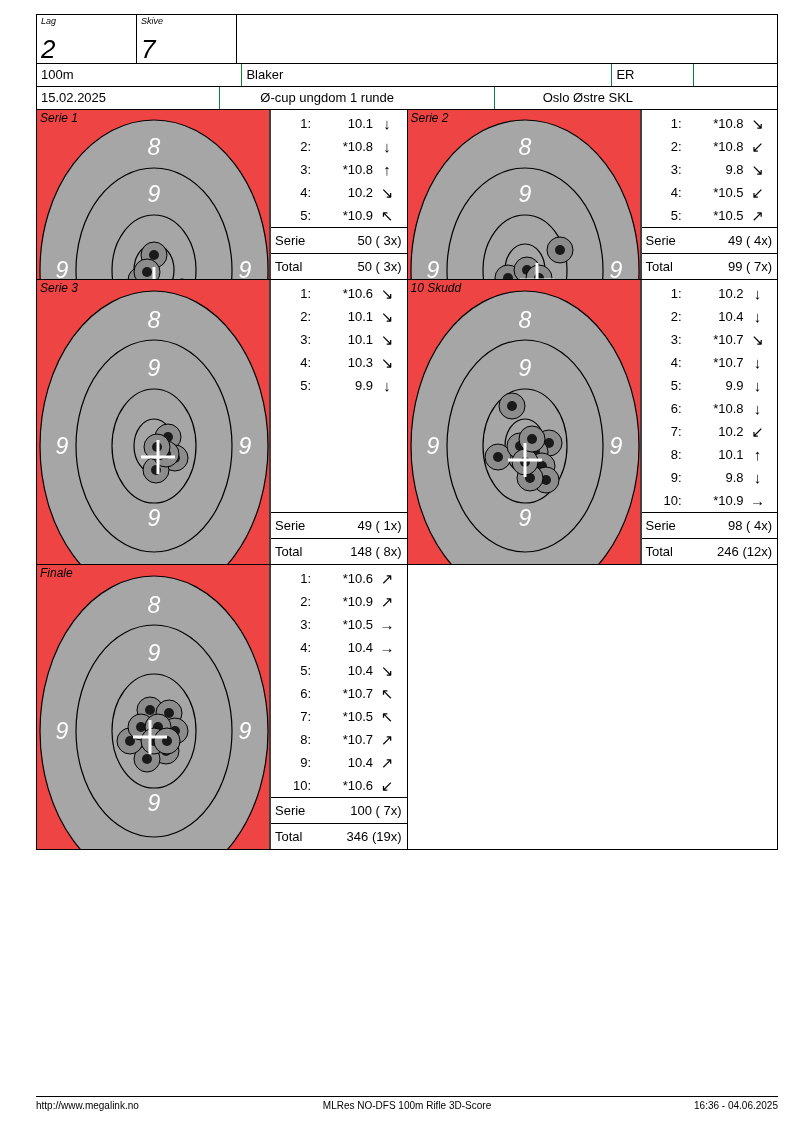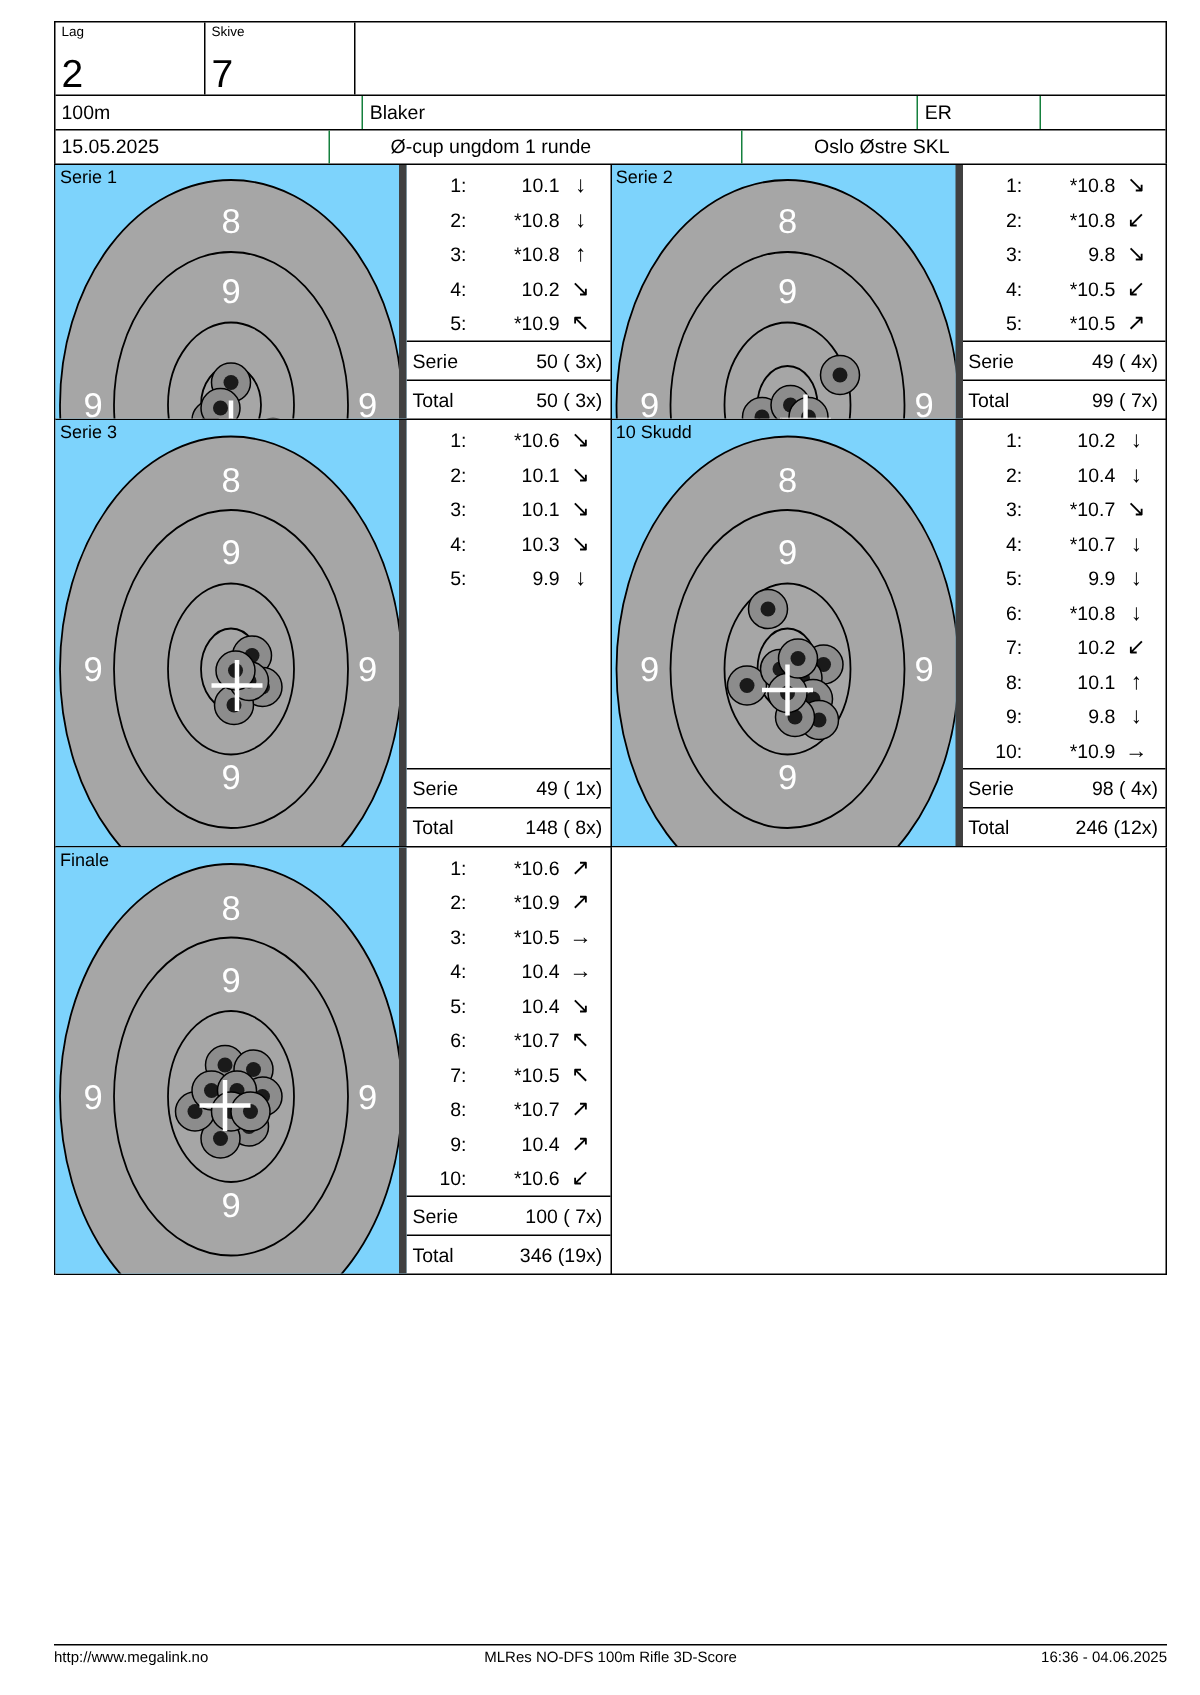--- a/index.html
+++ b/index.html
@@ -29,20 +29,21 @@
     border-bottom: none;
   }
   .hdr-row1 {
     display: flex;
     height: 48px;
   }
   .hdr-cell {
     border-right: 1px solid #000;
     position: relative;
     box-sizing: border-box;
+    font-style: italic;
   }
   .hdr-lag { width: 100px; }
   .hdr-skive { width: 100px; }
   .hdr-name { flex: 1; border-right: none; display: flex; align-items: center; }
   .mini-label {
     position: absolute;
     top: 1px;
     left: 4px;
     font-size: 9px;
     line-height: 10px;
@@ -95,24 +96,25 @@
     width: 371px;
     box-sizing: border-box;
     border-right: 1px solid #000;
     border-bottom: 1px solid #000;
     display: flex;
     position: relative;
   }
   .target-pane {
     width: 234px;
     position: relative;
-    background: #7dd3fc;
-    border-right: 5px solid #404040;
+    background: #ef4444;
+    border-right: 2px solid #404040;
     box-sizing: border-box;
     overflow: hidden;
+    font-style: italic;
   }
   .block.empty {
     background: #ffffff;
   }
   .series-title {
     position: absolute;
     top: 1px;
     left: 3px;
     font-size: 12px;
     line-height: 14px;
@@ -198,21 +200,21 @@
         <span class="big-num">7</span>
       </div>
     </div>
     <div class="hdr-row2">
       <div class="c-dist">100m</div>
       <div class="c-range">Blaker</div>
       <div class="c-er">ER</div>
       <div class="c-last"></div>
     </div>
     <div class="hdr-row3">
-      <div class="c-date">15.05.2025</div>
+      <div class="c-date">15.02.2025</div>
       <div class="c-comp">Ø-cup ungdom 1 runde</div>
       <div class="c-club">Oslo Østre SKL</div>
     </div>
   </div>
 
   <div class="grid">
 
     <div class="grid-row">
 
       <div class="block">

